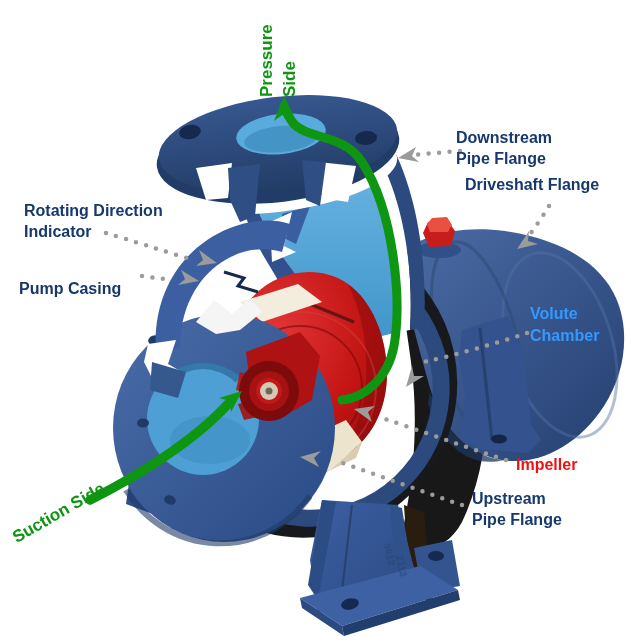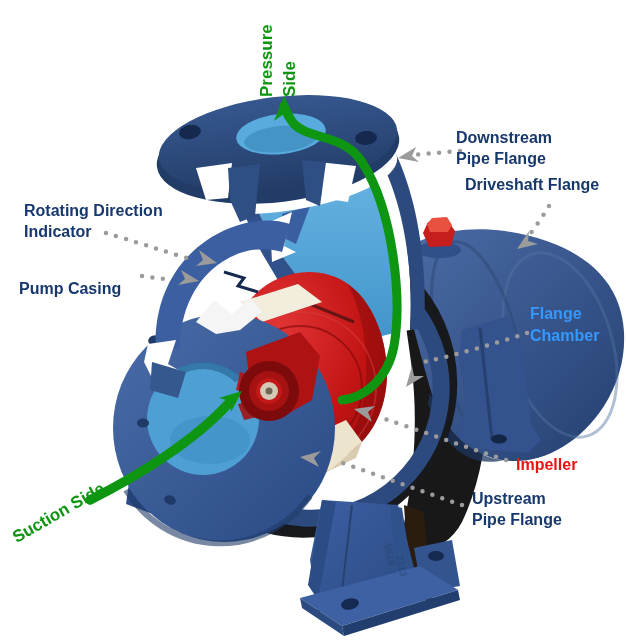--- a/index.html
+++ b/index.html
@@ -232,21 +232,21 @@
 <div class="lbl" style="left:456px; top:127px;">Downstream
 Pipe Flange</div>
 
 <div class="lbl" style="left:465px; top:174px; white-space:nowrap;">Driveshaft Flange</div>
 
 <div class="lbl" style="left:24px; top:200px;">Rotating Direction
 Indicator</div>
 
 <div class="lbl" style="left:19px; top:262px;margin-top:16px;">Pump Casing</div>
 
-<div class="lbl lbl-volute" style="left:530px; top:303px; font-size:16px; line-height:22px;">Flange
+<div class="lbl lbl-volute" style="left:530px; top:303px; font-size:16px; line-height:22px;">Volute
 Chamber</div>
 
 <div class="lbl lbl-impeller" style="left:516px; top:454px;">Impeller</div>
 
 <div class="lbl" style="left:472px; top:488px;">Upstream
 Pipe Flange</div>
 
 </div>
 
 </body></html>

